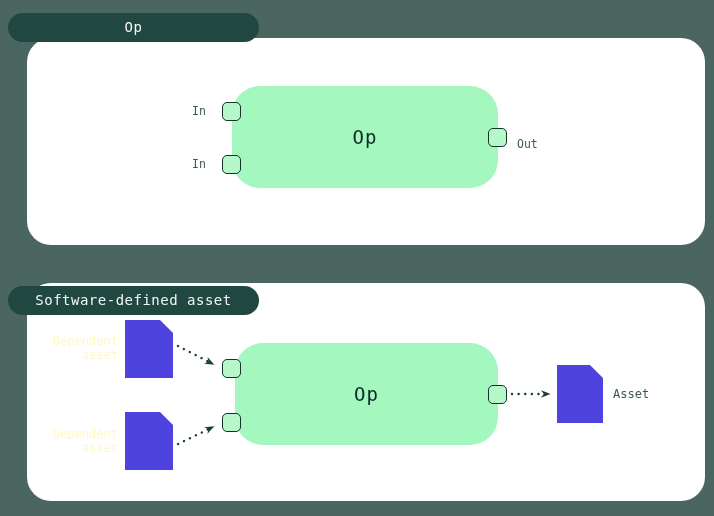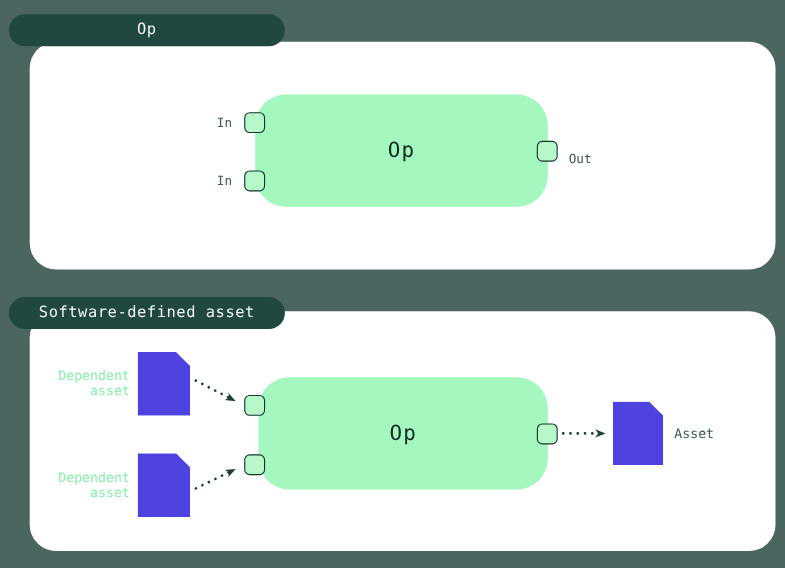--- a/index.html
+++ b/index.html
@@ -18,21 +18,21 @@
     background: #214840;
     border-radius: 14.5px;
     color: #F2F6F4;
     font-size: 14px;
     line-height: 29px;
     text-align: center;
     letter-spacing: 0.5px;
     z-index: 3;
   }
   .tab-op  { top: 13px; }
-  .tab-sda { top: 270px; }
+  .tab-sda { top: 286px; }
 
   .panel {
     position: absolute;
     left: 27px; width: 678px;
     background: #FFFFFF;
     border-radius: 24px;
     z-index: 1;
   }
   .panel-op  { top: 38px;  height: 207px; }
   .panel-sda { top: 283px; height: 218px; }
@@ -63,25 +63,25 @@
   }
 
   .io-label {
     position: absolute;
     color: #3E5A55;
     font-size: 11.5px;
     line-height: 13px;
     z-index: 4;
     white-space: pre-line;
   }
-  .right-align { text-align: center; }
+  .right-align { text-align: left; }
 
   .dep-label {
     position: absolute;
-    color: #86efac;
+    color: #fef9c3;
     font-size: 12px;
     line-height: 14px;
     text-align: right;
     white-space: pre-line;
     width: 80px;
     z-index: 4;
   }
 
   .doc {
     position: absolute;

